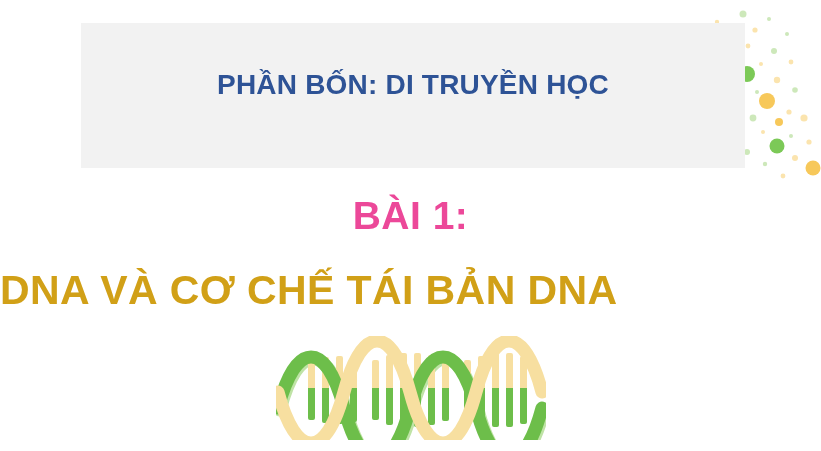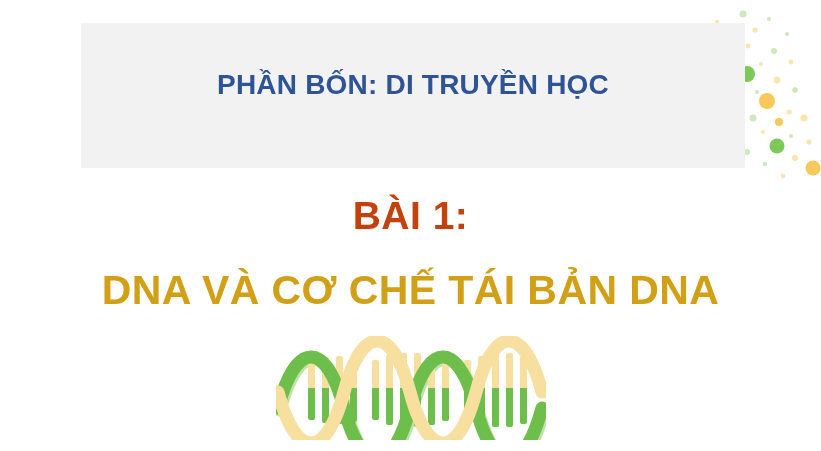--- a/index.html
+++ b/index.html
@@ -71,21 +71,21 @@
     font-size: 39px;
     font-weight: bold;
     line-height: 1;
     letter-spacing: 0.5px;
   }
   #lesson-title {
     position: absolute;
     left: 0;
     right: 0;
     top: 270px;
-    text-align: center;
+    text-align: left;
     color: #D1A017;
     font-size: 41px;
     font-weight: bold;
     line-height: 1;
     letter-spacing: 0.4px;
     white-space: nowrap;
   }
 
   
   #dna-illustration {
@@ -140,21 +140,21 @@
           <circle cx="122" cy="168" r="7.5" fill="#F7C85A"></circle>
           <circle cx="92" cy="176" r="2.4" fill="#FBE4AE"></circle>
         </g>
     </svg>
   </div>
 
   <div id="header-banner" style="background: rgb(242, 242, 242);">
     <div class="banner-line" id="banner-line-1" style="color: rgb(46, 83, 150);">PHẦN BỐN: DI TRUYỀN HỌC</div>
   </div>
 
-  <div id="lesson-number" style="color: #c2410c;">BÀI 1:</div>
+  <div id="lesson-number" style="color: #ec4899;">BÀI 1:</div>
 
   <div id="lesson-title" style="color: rgb(209, 160, 23);">DNA VÀ CƠ CHẾ TÁI BẢN DNA</div>
 
   <div id="dna-illustration">
     <svg viewBox="0 0 270 104" xmlns="http://www.w3.org/2000/svg" aria-hidden="true">
       <defs>
 
         <clipPath id="helixClip">
           <rect x="0" y="0" width="270" height="104"></rect>
         </clipPath>

